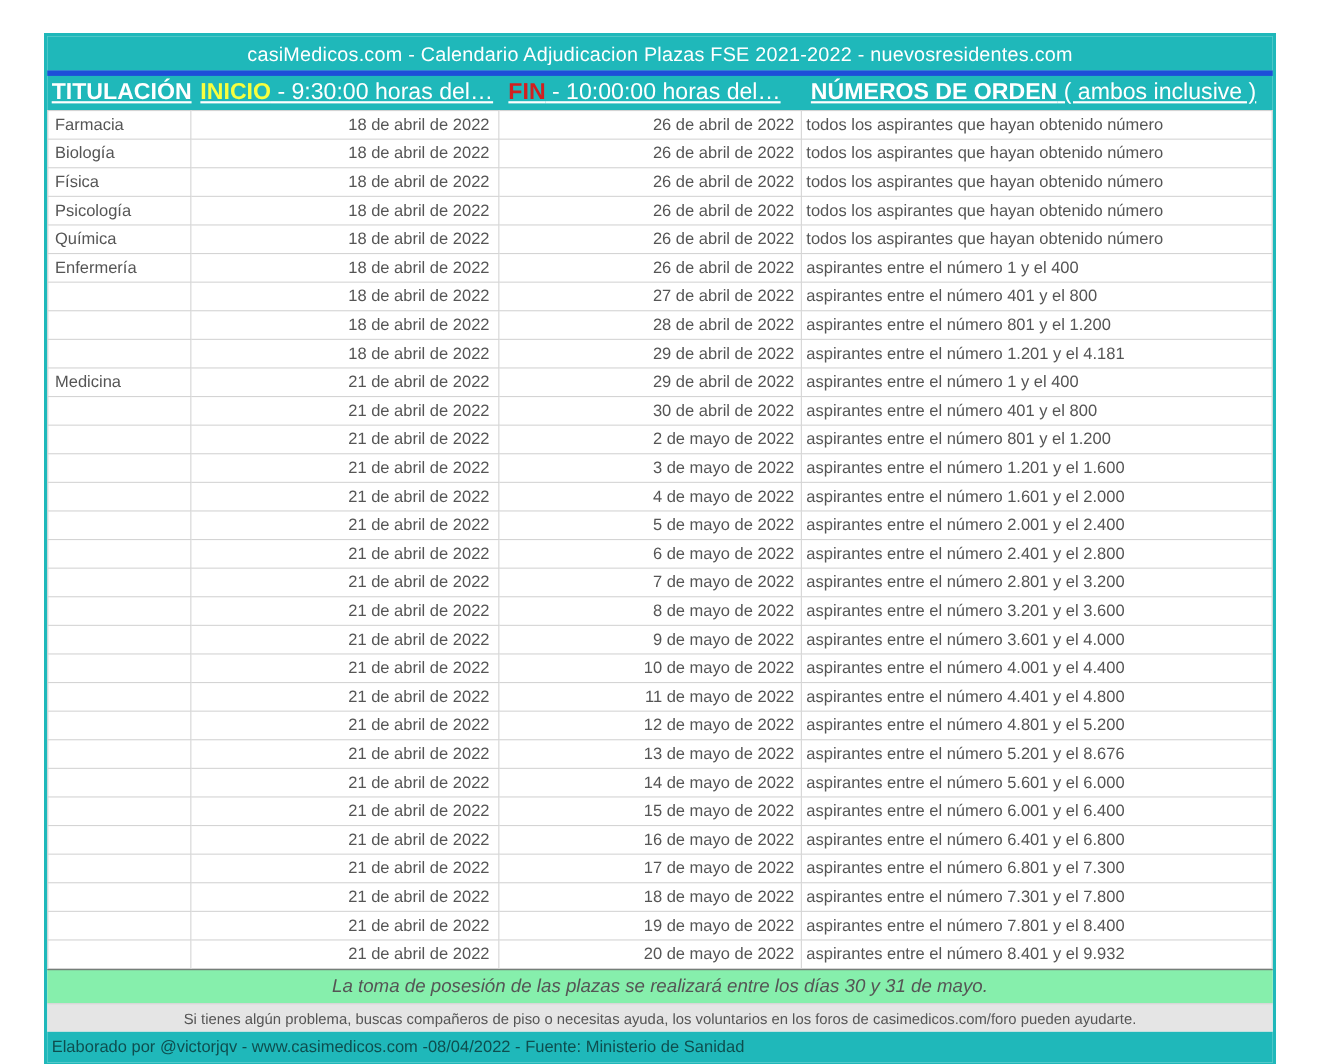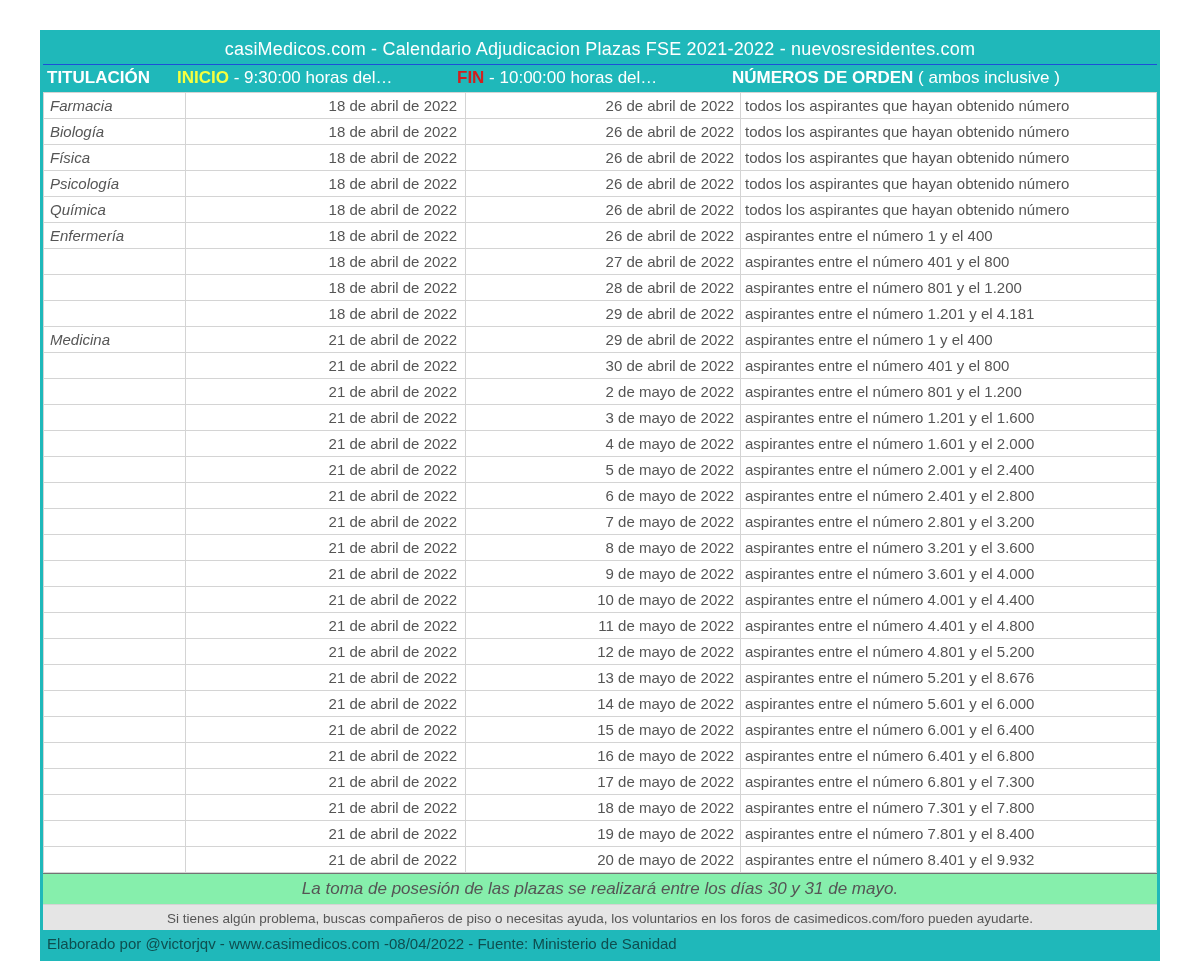--- a/index.html
+++ b/index.html
@@ -19,22 +19,23 @@
     text-align: center;
     font-size: 18px;
     padding: 6px 4px 4px;
     font-weight: 400;
     letter-spacing: 0.2px;
   }
   .header-row {
     background: #1fb8ba;
     color: #fff;
     display: flex;
-    font-size: 17px;
-    border-top: 1px solid #1d4ed8;
+    font-size: 21px;
+    border-top: 5px solid #1d4ed8;
+    text-decoration: underline;
   }
   .header-row .col { padding: 3px 4px 4px; }
   .col1 { flex: 0 0 130px; }
   .col2 { flex: 0 0 280px; }
   .col3 { flex: 0 0 275px; }
   .col4 { flex: 1 1 auto; }
   .header-row .col1 { font-weight: 700; color: #fff; }
   .hl-yellow { color: #f7ff3e; font-weight: 700; }
   .hl-red { color: #d21f1f; font-weight: 700; }
   .hl-white-bold { color: #fff; font-weight: 700; }
@@ -45,21 +46,21 @@
   }
   tbody td {
     border: 1px solid #d4d4d4;
     padding: 3px 6px 3px;
     font-size: 15px;
     color: #555;
     height: 26px;
     white-space: nowrap;
     overflow: hidden;
   }
-  td.c1 { width: 142px; font-style: italic; color:#555; }
+  td.c1 { width: 130px; color:#555; }
   td.c2 { width: 280px; text-align: right; padding-right: 8px; }
   td.c3 { width: 275px; text-align: right; padding-right: 6px; }
   td.c4 { text-align: left; padding-left: 4px; }
   .footer1 {
     background: #86efac;
     font-style: italic;
     text-align: center;
     padding: 5px 4px;
     font-size: 17px;
     color:#555;

